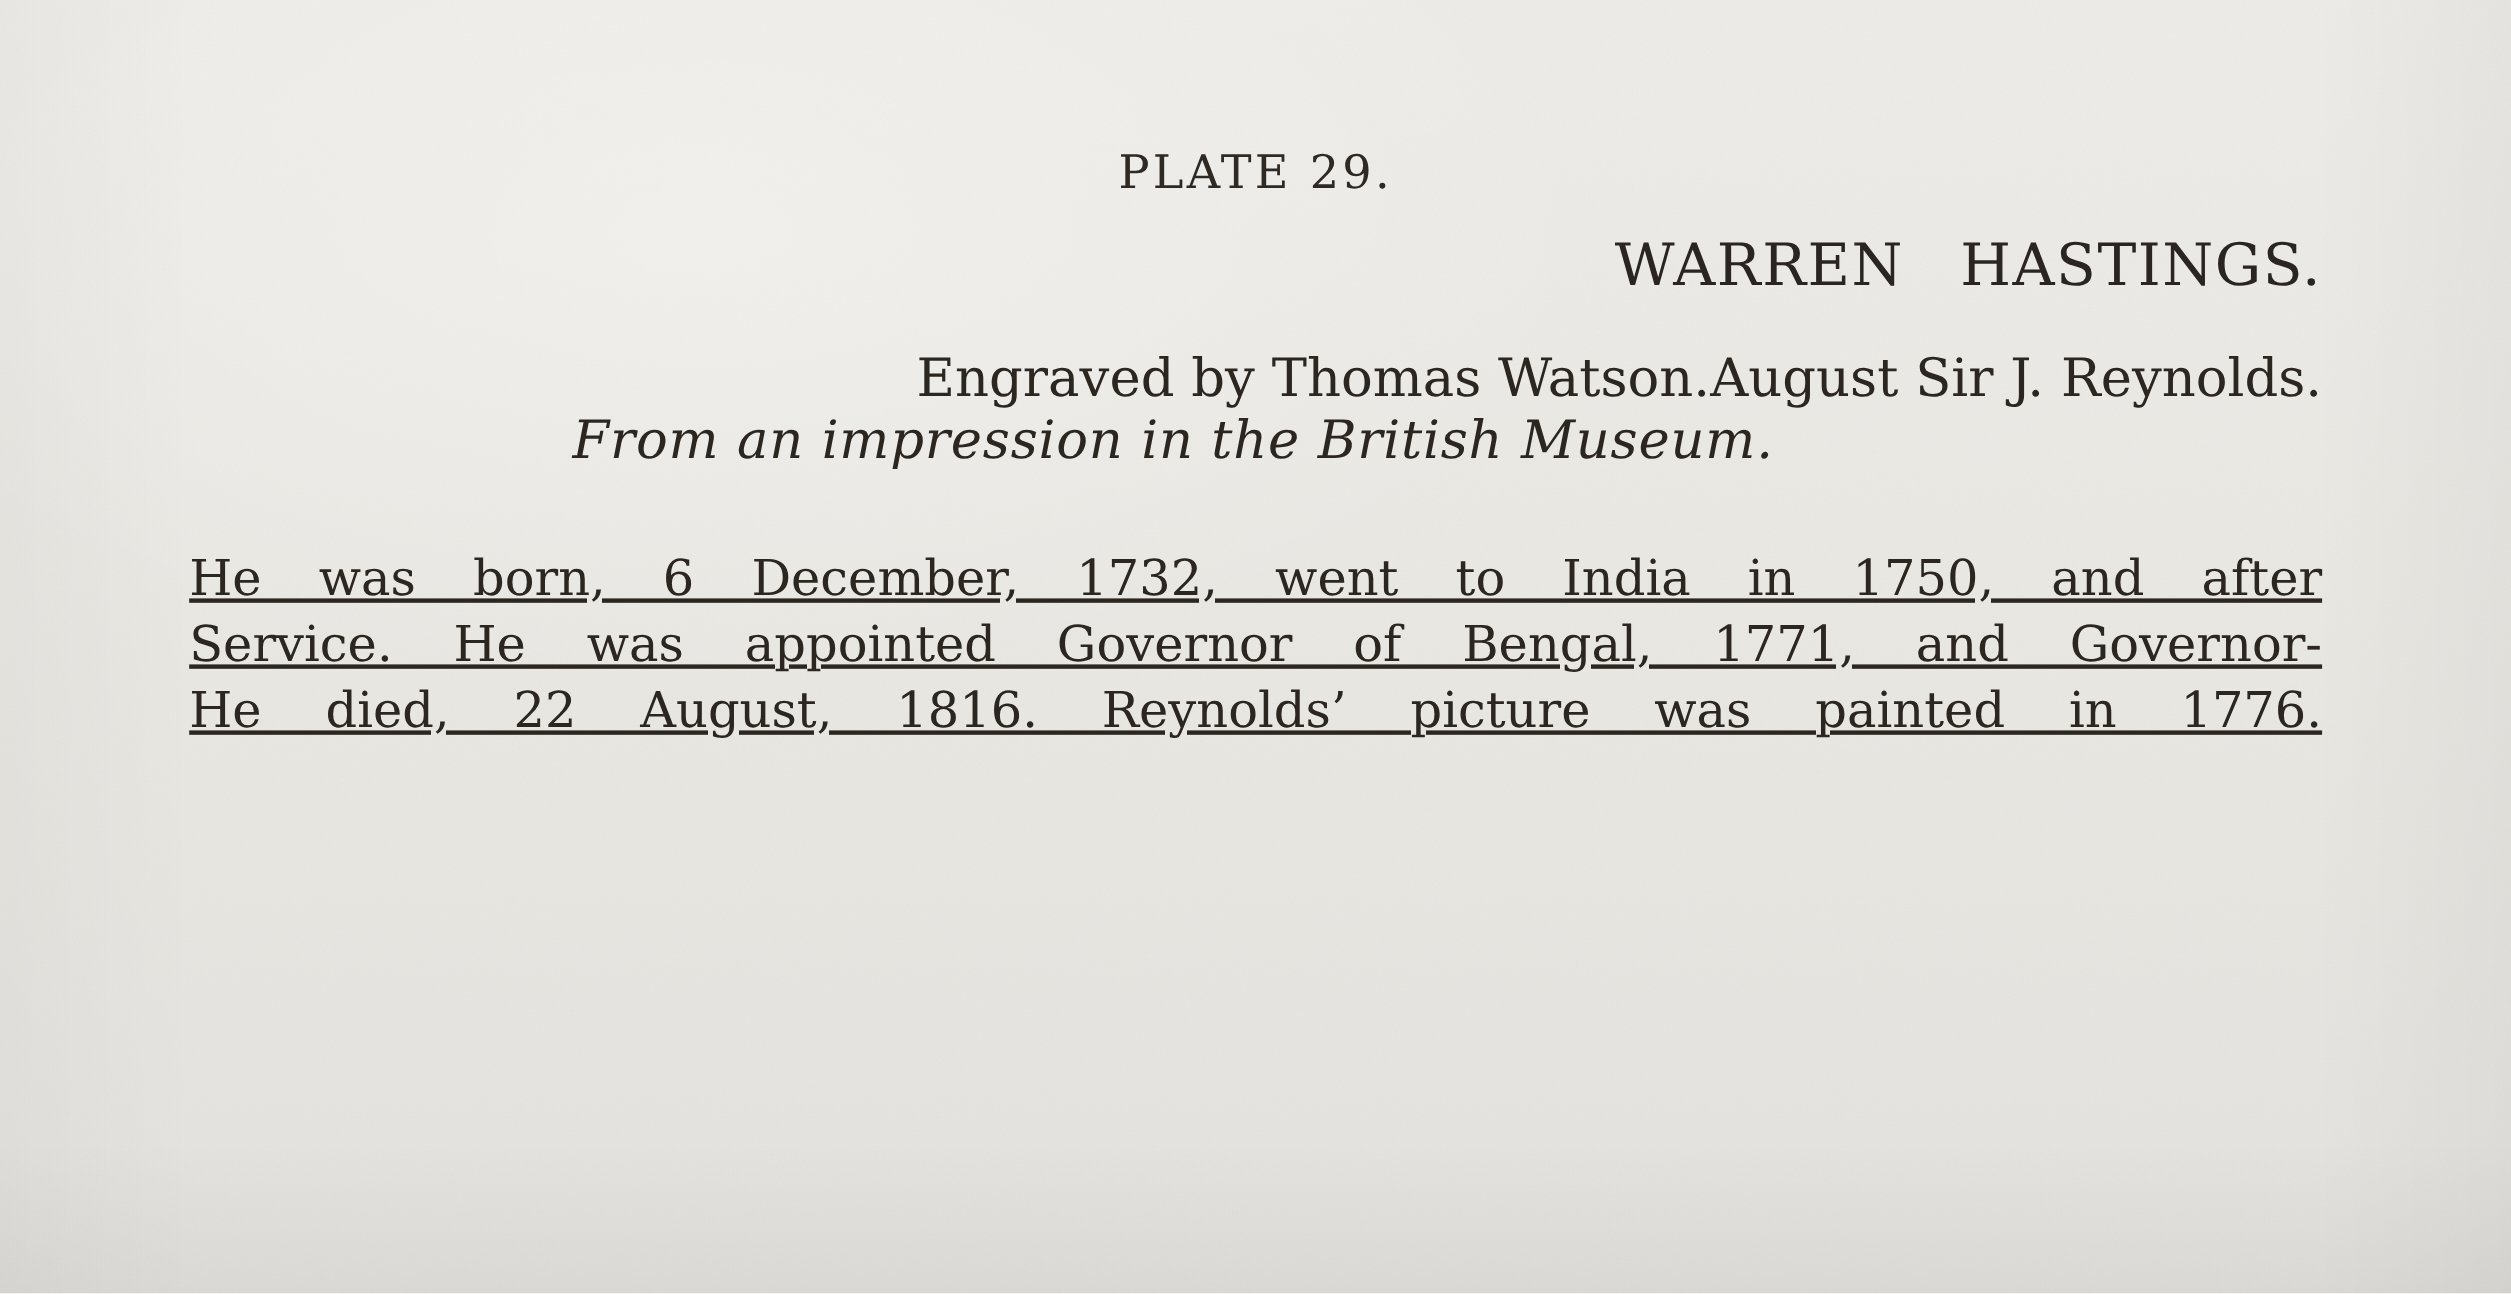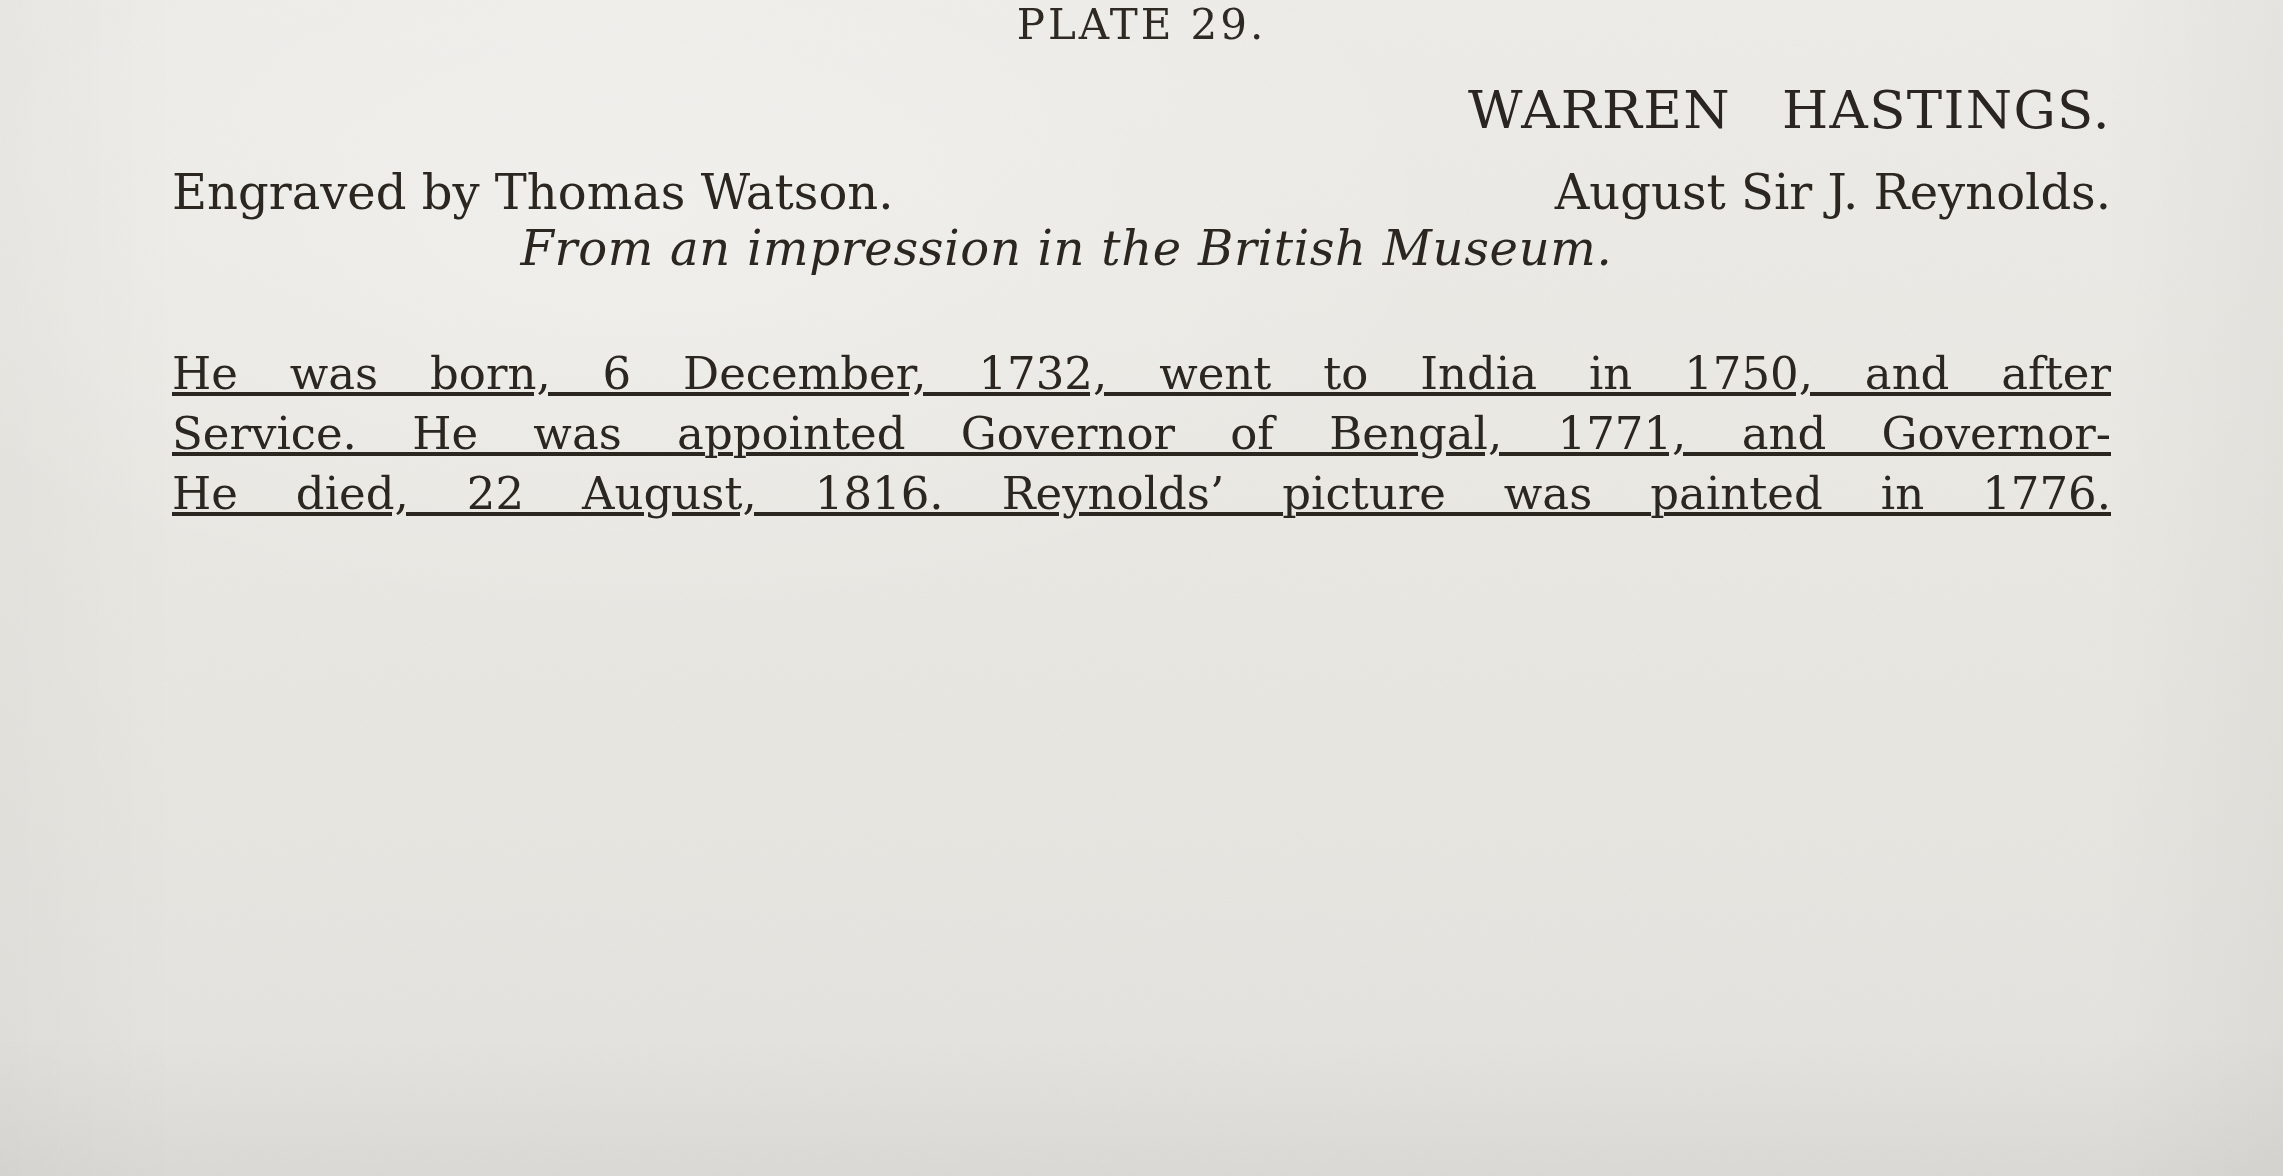--- a/index.html
+++ b/index.html
@@ -35,38 +35,39 @@
     inset: 0;
     pointer-events: none;
   }
   .content {
     position: absolute;
     left: 172px;
     right: 172px;
     top: 0;
   }
   .plate-label {
+    margin-top: 132px;
     text-align: center;
     font-size: 42px;
     letter-spacing: 0.07em;
     color: #2e2923;
   }
   .title {
     margin: 30px 0 0 0;
     text-align: right;
     font-size: 53px;
     font-weight: normal;
     letter-spacing: 0.025em;
     word-spacing: 0.62em;
     color: #2a2520;
   }
   .credits {
-    margin-top: 24px;
+    margin-top: 44px;
     display: flex;
-    justify-content: space-between;
+    justify-content: flex-end;
     align-items: baseline;
     font-size: 48px;
     color: #2b2620;
   }
   .provenance {
     text-align: center;
     padding-right: 150px; 
     font-style: italic;
     font-size: 48px;
     letter-spacing: 0.015em;

